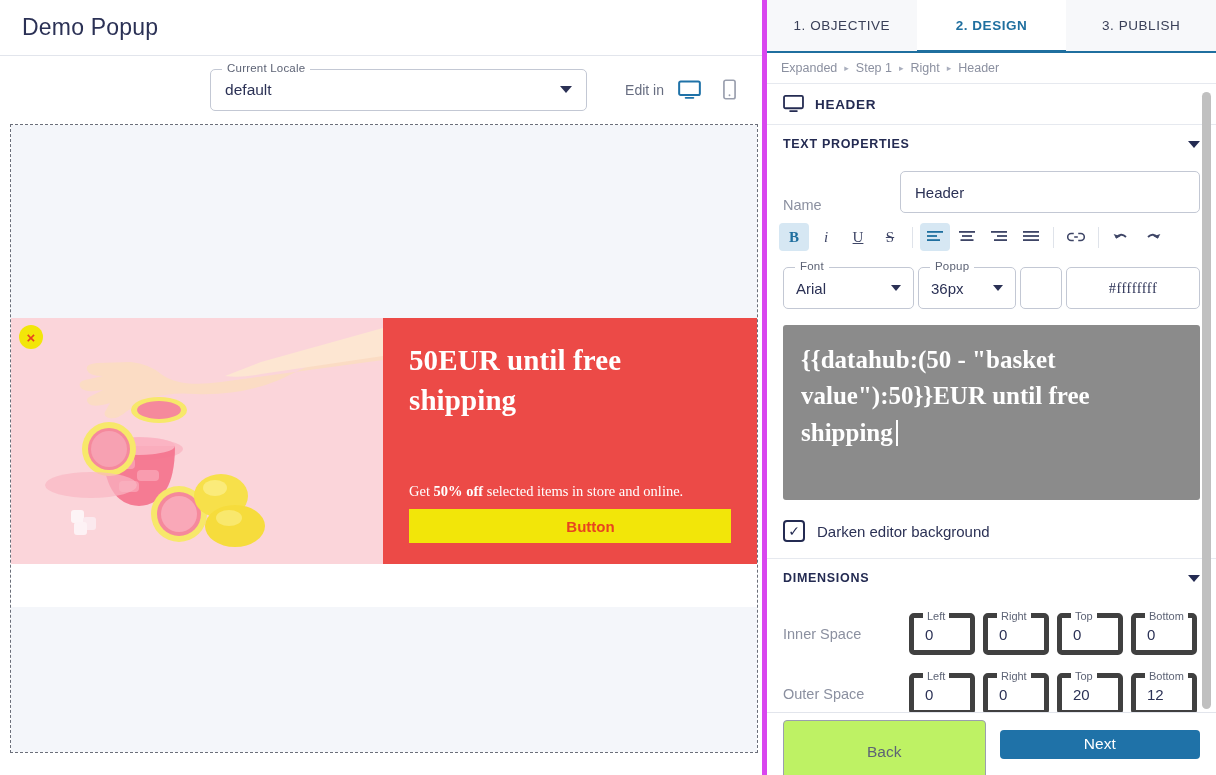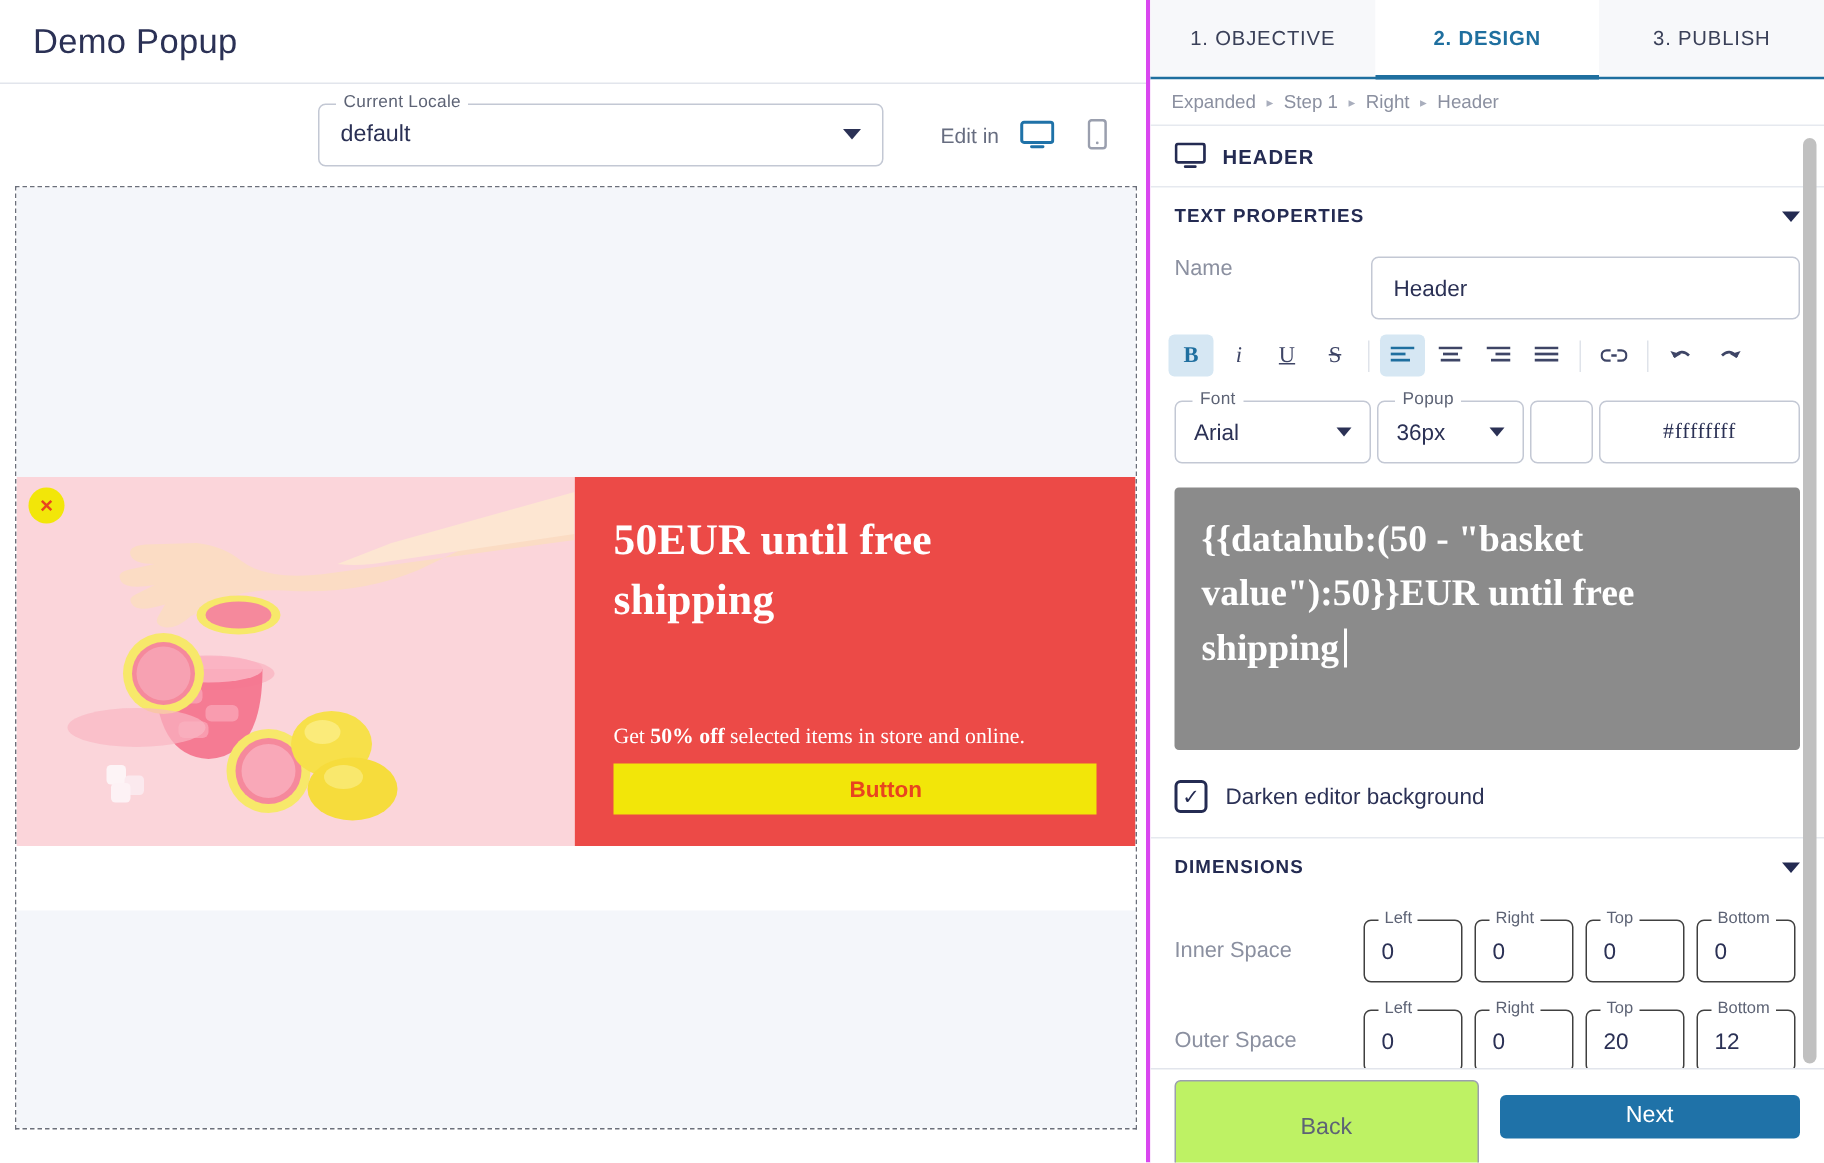--- a/index.html
+++ b/index.html
@@ -5,21 +5,21 @@
   * { box-sizing: border-box; margin: 0; padding: 0; }
   html, body {
     width: 1216px; height: 775px;
     font-family: "Liberation Sans", sans-serif;
     background: #ffffff;
     overflow: hidden;
   }
   #app { position: relative; width: 1216px; height: 775px; display: flex; }
 
   
-  #left { width: 767px; height: 775px; position: relative; background: #ffffff; border-right: 3px solid #d946ef; }
+  #left { width: 767px; height: 775px; position: relative; background: #ffffff; border-right: 5px solid #d946ef; }
 
   #left-topbar {
     height: 56px; border-bottom: 1px solid #e2e5ec;
     display: flex; align-items: center; padding-left: 22px;
     background: #fff;
   }
   #doc-title { font-size: 23px; color: #2b3155; font-weight: 400; letter-spacing: .2px; }
 
   #left-toolbar {
     height: 67px; display: flex; align-items: center;
@@ -116,21 +116,21 @@
   #header-sec-title { font-size: 13.5px; font-weight: bold; color: #242b52; letter-spacing: .7px; }
 
   .collapsible {
     display: flex; align-items: center; justify-content: space-between;
     padding: 0 16px; height: 38px; cursor: pointer;
   }
   .collapsible .ttl { font-size: 12.5px; font-weight: bold; color: #242b52; letter-spacing: .7px; }
   .tri { width: 0; height: 0; border-left: 6px solid transparent; border-right: 6px solid transparent;
          border-top: 7px solid #242b52; }
 
-  .row-name { display: flex; align-items: flex-start; padding: 8px 16px 4px 16px; gap: 16px; }
+  .row-name { display: flex; align-items: flex-end; padding: 8px 16px 4px 16px; gap: 2px; }
   #name-label { font-size: 14.5px; color: #8b90a0; width: 115px; }
   #name-input {
     flex: 1; height: 42px; border: 1px solid #c3c8d4; border-radius: 5px;
     padding: 0 14px; font-size: 15px; color: #2b3155;
     font-family: "Liberation Sans", sans-serif; background: #fff; outline: none;
   }
 
   #rte-toolbar { display: flex; align-items: center; padding: 6px 12px 2px 12px; gap: 2px; }
   .tbtn {
     width: 30px; height: 28px; display: flex; align-items: center; justify-content: center;
@@ -166,21 +166,21 @@
                 border-bottom: 1px solid #e6e9ef; }
   #darken-check {
     width: 22px; height: 22px; border: 2px solid #242b52; border-radius: 4px;
     display: flex; align-items: center; justify-content: center; cursor: pointer;
     color: #242b52; font-size: 14px; line-height: 1;
   }
   #darken-label { font-size: 15px; color: #2b3155; }
 
   .dim-row { display: flex; align-items: flex-end; padding: 6px 16px 2px 16px; gap: 8px; }
   .dim-label { font-size: 14.5px; color: #8b90a0; width: 118px; padding-bottom: 13px; }
-  .num-field { position: relative; width: 66px; height: 42px; border: 1px solid #404040;
+  .num-field { position: relative; width: 66px; height: 42px; border: 5px solid #404040;
                border-radius: 5px; display: flex; align-items: center; padding: 0 11px; margin-top: 10px; }
   .num-field .legend { position: absolute; top: -8px; left: 9px; background: #fff;
                        padding: 0 4px; font-size: 11px; color: #5d6375; }
   .num-val { font-size: 15px; color: #2b3155; }
 
   
   #panel-scrollbar { position: absolute; right: 5px; top: 0; width: 9px; bottom: 0; }
   #panel-thumb { position: absolute; top: 8px; width: 9px; height: 617px;
                  background: #c0c0c0; border-radius: 5px; cursor: pointer; }
 

